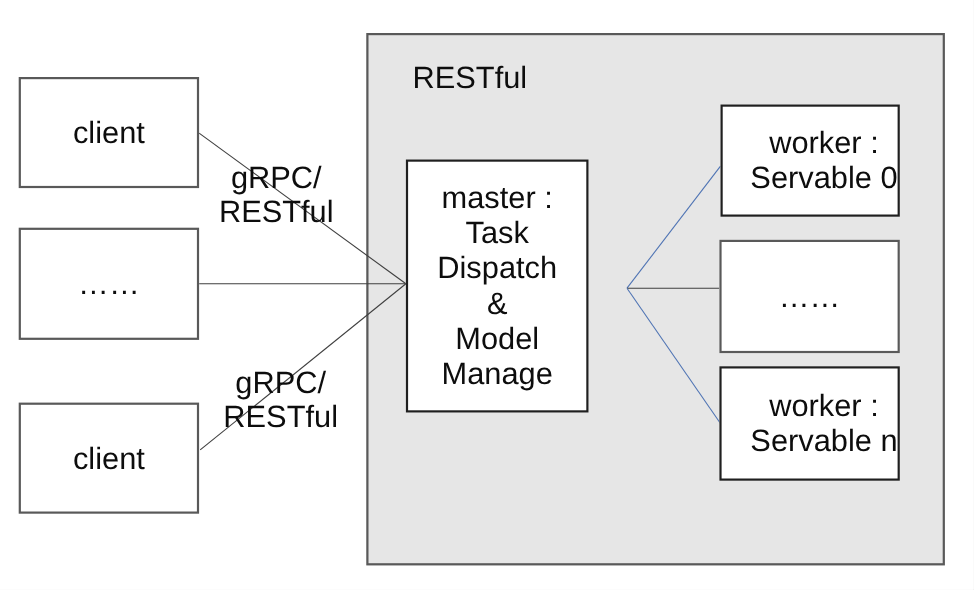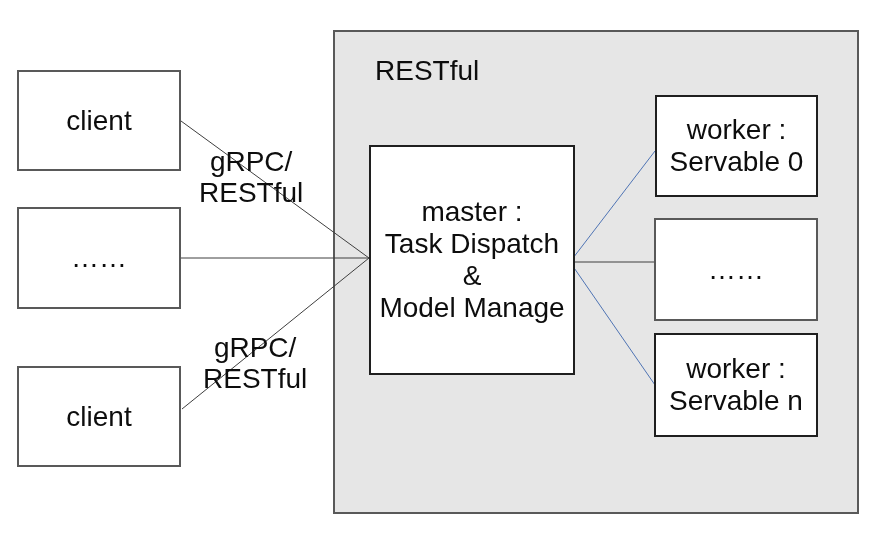--- a/index.html
+++ b/index.html
@@ -39,21 +39,21 @@
   .node {
     position: absolute;
     background: #ffffff;
     box-sizing: border-box;
     display: flex;
     align-items: center;
     justify-content: center;
     z-index: 3;
   }
   .box-gray { border: 2px solid #595959; }
-  .box-dark { border: 2px solid #1f1f1f; }
+  .box-dark { border: 2px solid #1f1f1f; justify-content: flex-end; }
   .node-label {
     font-size: 28px;
     line-height: 32px;
     text-align: center;
     white-space: pre-line;
     color: #0d0d0d;
   }
   .edge-label {
     position: absolute;
     font-size: 28px;
@@ -88,21 +88,21 @@
   </div>
 
   <div class="node box-gray" style="left:17px; top:207px; width:164px; height:102px;">
     <span class="node-label">……</span>
   </div>
 
   <div class="node box-gray" style="left:17px; top:366px; width:164px; height:101px;">
     <span class="node-label">client</span>
   </div>
 
-  <div class="node box-dark" style="left:369px; top:145px; width:206px; height:230px;">
+  <div class="node box-dark" style="left:369px; top:145px; width:166px; height:230px;">
     <span class="node-label">master :
 Task Dispatch
 &amp;
 Model Manage</span>
   </div>
 
   <div class="node box-dark" style="left:655px; top:95px; width:163px; height:102px;">
     <span class="node-label">worker :
 Servable 0</span>
   </div>

